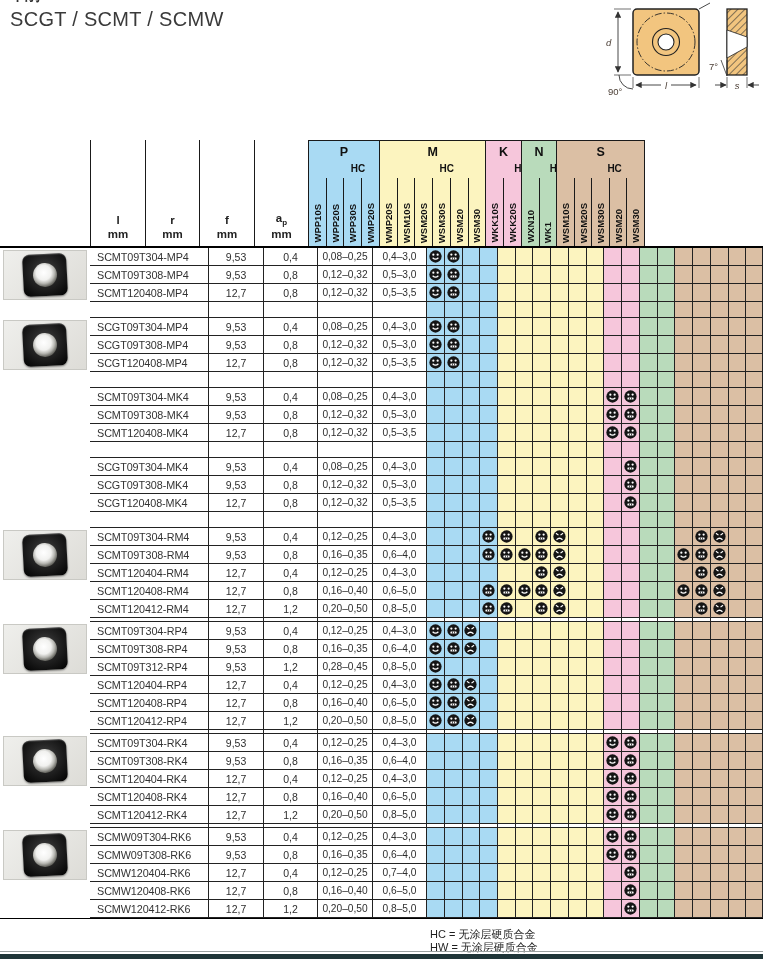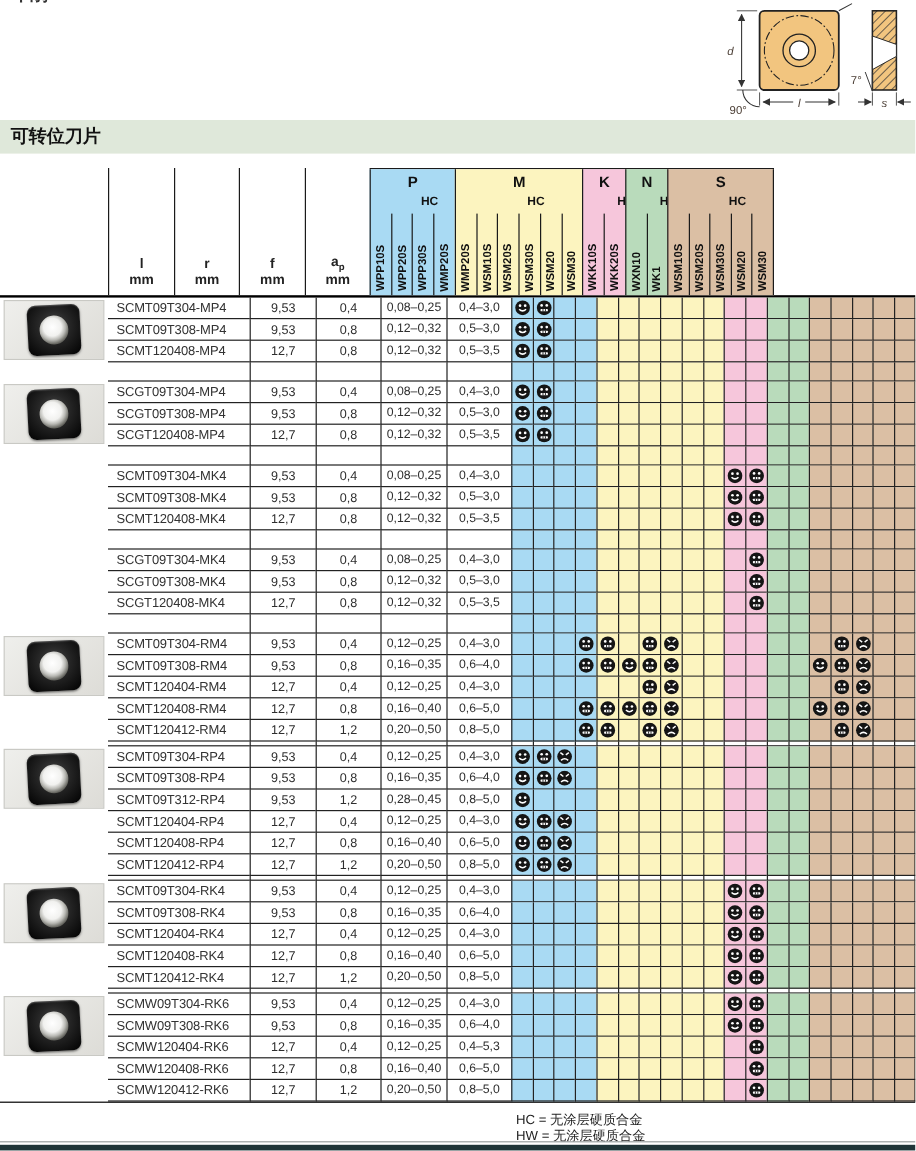--- a/index.html
+++ b/index.html
@@ -44,21 +44,21 @@
   .gcoats .coat{flex:1;text-align:center;font-weight:700;font-size:10px;line-height:14px;box-sizing:border-box;color:#111;padding-left:28px;}
   .gcoats.split .coat + .coat{border-left:1px solid #1a1a1a;}
   .gcols{flex:1;display:flex;}
   .gcol{flex:1;display:flex;align-items:flex-end;justify-content:center;border-left:1px solid #1a1a1a;
         box-sizing:border-box;padding-bottom:3px;}
   .gcol:first-child{border-left:none;}
   .vlabel{writing-mode:vertical-rl;transform:rotate(180deg);font-weight:700;font-size:9.5px;color:#111;}
 
   
   .block{position:relative;}
-  .trow{display:flex;height:18px;}
+  .trow{display:flex;height:18px;justify-content:flex-end;}
   .trow .c{border-bottom:1px solid #222;}
   .c.gutter{width:90px;border:none;}
   .c.order{width:118px;justify-content:flex-start;padding-left:7px;font-size:10.8px;letter-spacing:-.1px;color:#333;}
   .c.dl{width:55px;border-left:1px solid #222;}
   .c.dr{width:54px;border-left:1px solid #222;}
   .c.df{width:55px;border-left:1px solid #222;font-size:10.2px;}
   .c.dap{width:54px;border-left:1px solid #222;font-size:10.2px;}
   .c.grade{border-left:1px solid #222;padding:0;}
   .c.grade.last{border-right:1px solid #222;}
   .trow.spacer{height:16px;}
@@ -83,20 +83,21 @@
   .rule-dark{position:absolute;left:0;right:0;bottom:0;height:5px;background:#1f3538;}
 </style>
 </head>
 <body>
 
 <div class="page">
 
   <div class="clip">
       <span>车削</span>
     </div>
+  <div class="title1">SCGT / SCMT / SCMW</div>
 
   <svg class="diag" viewBox="0 0 158 94" width="158" height="94">
     <defs>
       <pattern id="hatch" width="5" height="5" patternUnits="userSpaceOnUse" patternTransform="rotate(45)">
         <rect width="5" height="5" fill="#f2c57f"></rect>
         <line x1="0" y1="0" x2="0" y2="5" stroke="#333" stroke-width="1.2"></line>
       </pattern>
       <marker id="arr" viewBox="0 0 10 10" refX="9" refY="5" markerWidth="7" markerHeight="7" orient="auto-start-reverse">
         <path d="M0 0 L10 5 L0 10 z" fill="#333"></path>
       </marker>
@@ -128,21 +129,20 @@
     <line x1="124" y1="74" x2="124" y2="58" stroke="#333" stroke-width="0.8"></line>
     <text x="106" y="68">7°</text>
 
     <line x1="124" y1="75" x2="124" y2="86" stroke="#333" stroke-width="0.7"></line>
     <line x1="144" y1="75" x2="144" y2="86" stroke="#333" stroke-width="0.7"></line>
     <line x1="112" y1="83" x2="123" y2="83" stroke="#333" stroke-width="0.9" marker-end="url(#arr)"></line>
     <line x1="156" y1="83" x2="145" y2="83" stroke="#333" stroke-width="0.9" marker-end="url(#arr)"></line>
     <text x="134" y="87" text-anchor="middle" class="it">s</text>
   </svg>
 
-  <div class="section-bar">可转位刀片</div>
 
   <div class="table">
     <div class="thead">
       <div class="c h-gutter"></div>
       <div class="h-num w1">
           <span>l</span>
           <span>mm</span>
         </div>
       <div class="h-num w2">
           <span>r</span>
@@ -2132,21 +2132,21 @@
             <div class="c grade" style="width: 17.74px; background: rgb(219, 191, 164);"></div>
             <div class="c grade" style="width: 17.74px; background: rgb(219, 191, 164);"></div>
             <div class="c grade last" style="width: 17.74px; background: rgb(219, 191, 164);"></div>
           </div>
           <div class="trow">
             <div class="c gutter"></div>
             <div class="c order">SCMW120404-RK6</div>
             <div class="c dl">12,7</div>
             <div class="c dr">0,4</div>
             <div class="c df">0,12–0,25</div>
-            <div class="c dap">0,4–5,3</div>
+            <div class="c dap">0,7–4,0</div>
             <div class="c grade" style="width: 17.74px; background: rgb(169, 218, 243);"></div>
             <div class="c grade" style="width: 17.74px; background: rgb(169, 218, 243);"></div>
             <div class="c grade" style="width: 17.74px; background: rgb(169, 218, 243);"></div>
             <div class="c grade" style="width: 17.74px; background: rgb(169, 218, 243);"></div>
             <div class="c grade" style="width: 17.74px; background: rgb(252, 244, 191);"></div>
             <div class="c grade" style="width: 17.74px; background: rgb(252, 244, 191);"></div>
             <div class="c grade" style="width: 17.74px; background: rgb(252, 244, 191);"></div>
             <div class="c grade" style="width: 17.74px; background: rgb(252, 244, 191);"></div>
             <div class="c grade" style="width: 17.74px; background: rgb(252, 244, 191);"></div>
             <div class="c grade" style="width: 17.74px; background: rgb(252, 244, 191);"></div>

